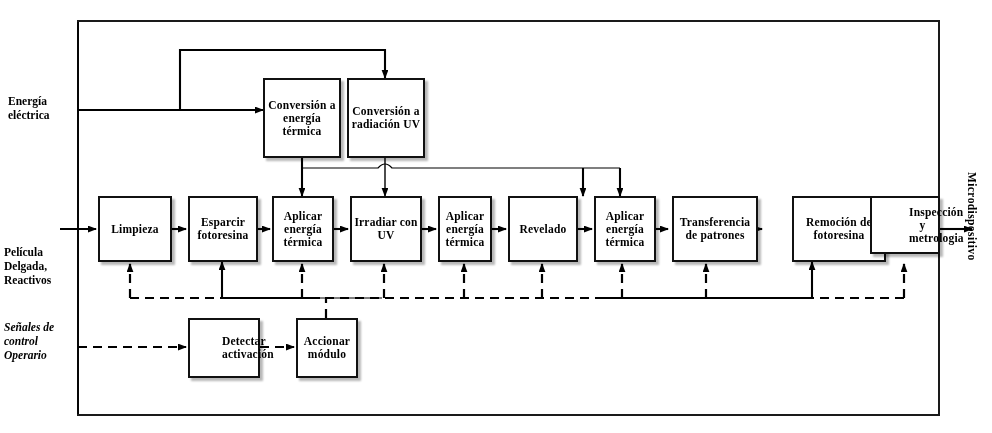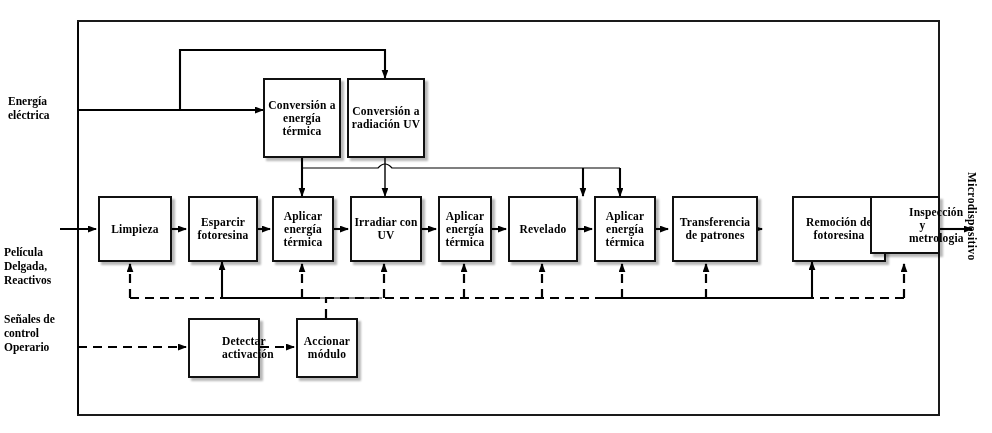--- a/index.html
+++ b/index.html
@@ -214,19 +214,19 @@
 módulo</span>
   </div>
 
   <div class="lbl" style="left:8px;top:94px;width:66px;">Energía
 eléctrica</div>
 
   <div class="lbl" style="left:4px;top:205px;width:72px;margin-top:40px;">Película
 Delgada,
 Reactivos</div>
 
-  <div class="lbl" style="left:4px;top:312px;width:72px;">Señales de
+  <div class="lbl" style="left:4px;top:320px;width:72px;font-style:italic;">Señales de
 control
 Operario</div>
 
   <div class="lbl-right" style="left:966px;top:172px;">Microdispositivo</div>
 
 </div>
 
 </body></html>

